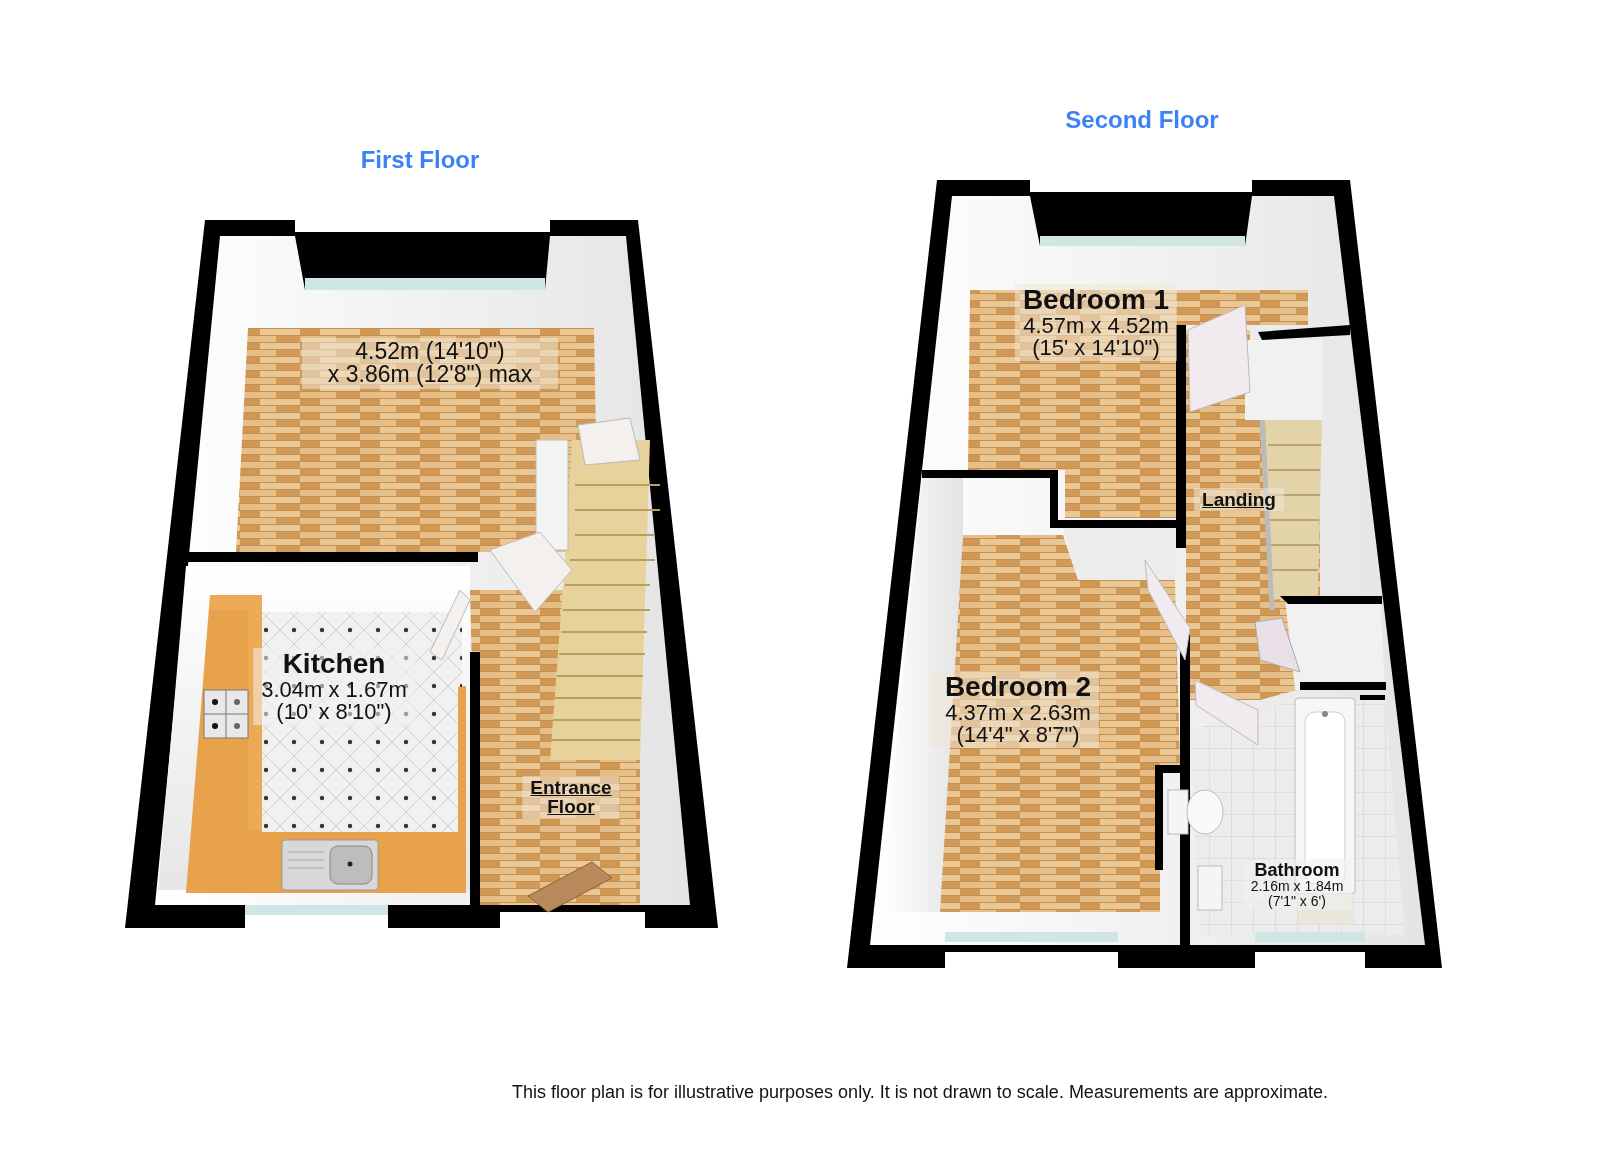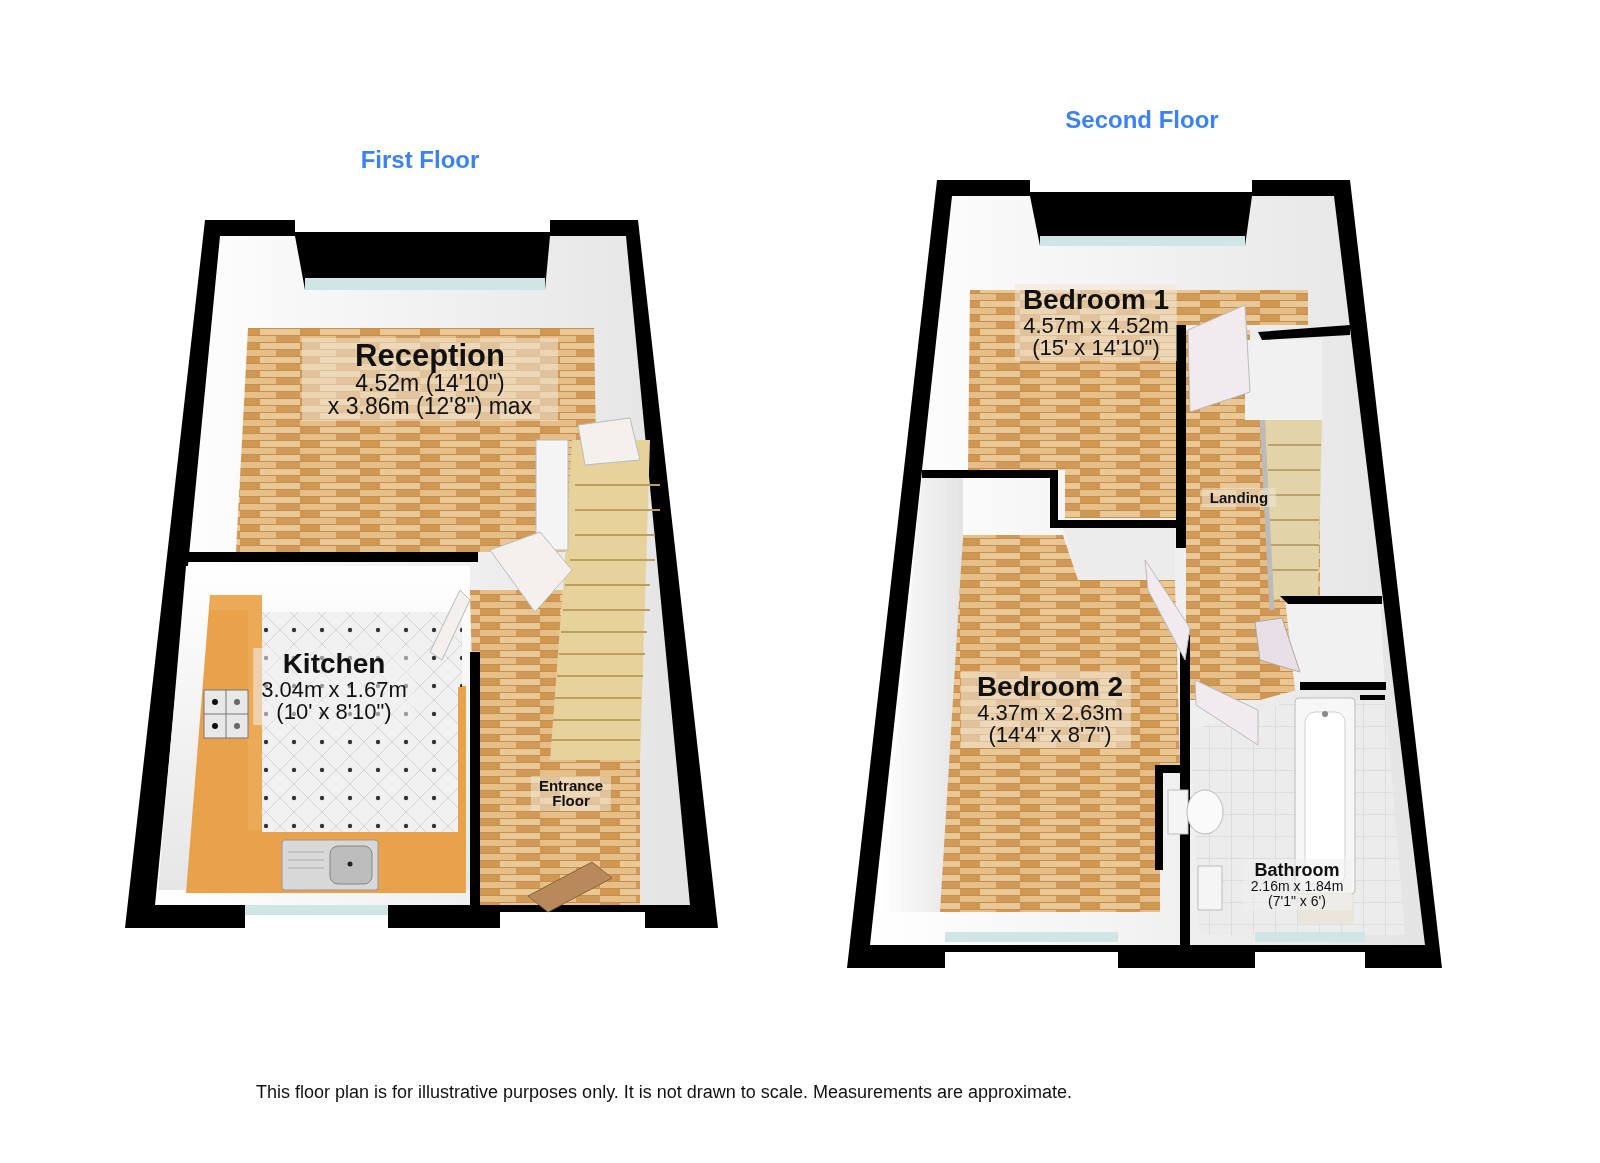--- a/index.html
+++ b/index.html
@@ -10,25 +10,25 @@
   svg.plan { position: absolute; left: 0; top: 0; }
   .label { position: absolute; text-align: center; color: #111; line-height: 1.02;
            background: rgba(240, 232, 215, 0.55); padding: 2px 8px; white-space: nowrap;
            transform: translateX(-50%); margin-left: 6px; }
   .label .name { font-weight: bold; display: block; }
   .label .dim { display: block; }
   .lg .name { font-size: 31px; }
   .lg .dim  { font-size: 23px; }
   .md .name { font-size: 28px; }
   .md .dim  { font-size: 22px; }
-  .sm .name { font-size: 15px; }
+  .sm .name { font-size: 19px; text-decoration: underline; }
   .xs .name { font-size: 18px; }
   .xs .dim  { font-size: 14px; }
   .tile-label { background: rgba(240,240,240,0.55); }
-  .disclaimer { position: absolute; left: 0; width: 1328px; text-align: center; top: 1110px;
+  .disclaimer { position: absolute; left: 0; width: 1328px; text-align: right; top: 1110px;
                 font-size: 18px; color: #111; line-height: 23px; }
 </style>
 </head>
 <body>
 
 <div class="floor-title" style="left:420px; top:146px;">First Floor</div>
 <div class="floor-title" style="left:1142px; top:106px;">Second Floor</div>
 
 <svg class="plan" width="1600" height="1163" viewBox="0 0 1600 1163">
   <defs>
@@ -193,21 +193,20 @@
     <polygon points="1145,560 1190,628 1185,660 1148,590" fill="#f1ebf0" stroke="#bbb"></polygon>
     <polygon points="1195,680 1258,710 1258,745 1196,705" fill="#f1ebf0" stroke="#bbb"></polygon>
     <polygon points="1255,622 1282,618 1300,672 1260,660" fill="#e8e0e6" stroke="#aaa"></polygon>
 
     <rect x="945" y="932" width="173" height="10" fill="#cfe6e4"></rect>
     <rect x="1255" y="932" width="110" height="10" fill="#cfe6e4"></rect>
   </g>
 </svg>
 
 <div class="label lg" style="left:424px; top:338px; width:240px;">
-  <span class="name">Reception</span>
   <span class="dim">4.52m (14'10")</span>
   <span class="dim">x 3.86m (12'8") max</span>
 </div>
 
 <div class="label md tile-label" style="left:328px; top:648px;">
   <span class="name">Kitchen</span>
   <span class="dim">3.04m x 1.67m</span>
   <span class="dim">(10' x 8'10")</span>
 </div>
 
@@ -215,21 +214,21 @@
   <span class="name">Entrance</span>
   <span class="name">Floor</span>
 </div>
 
 <div class="label md" style="left:1090px; top:284px;">
   <span class="name">Bedroom 1</span>
   <span class="dim">4.57m x 4.52m</span>
   <span class="dim">(15' x 14'10")</span>
 </div>
 
-<div class="label md" style="left:1040px; top:671px;padding-left:16px;">
+<div class="label md" style="left:1008px; top:671px;padding-left:16px;">
   <span class="name">Bedroom 2</span>
   <span class="dim">4.37m x 2.63m</span>
   <span class="dim">(14'4" x 8'7")</span>
 </div>
 
 <div class="label sm" style="left:1233px; top:488px;">
   <span class="name">Landing</span>
 </div>
 
 <div class="label xs tile-label" style="left:1291px; top:859px;">

